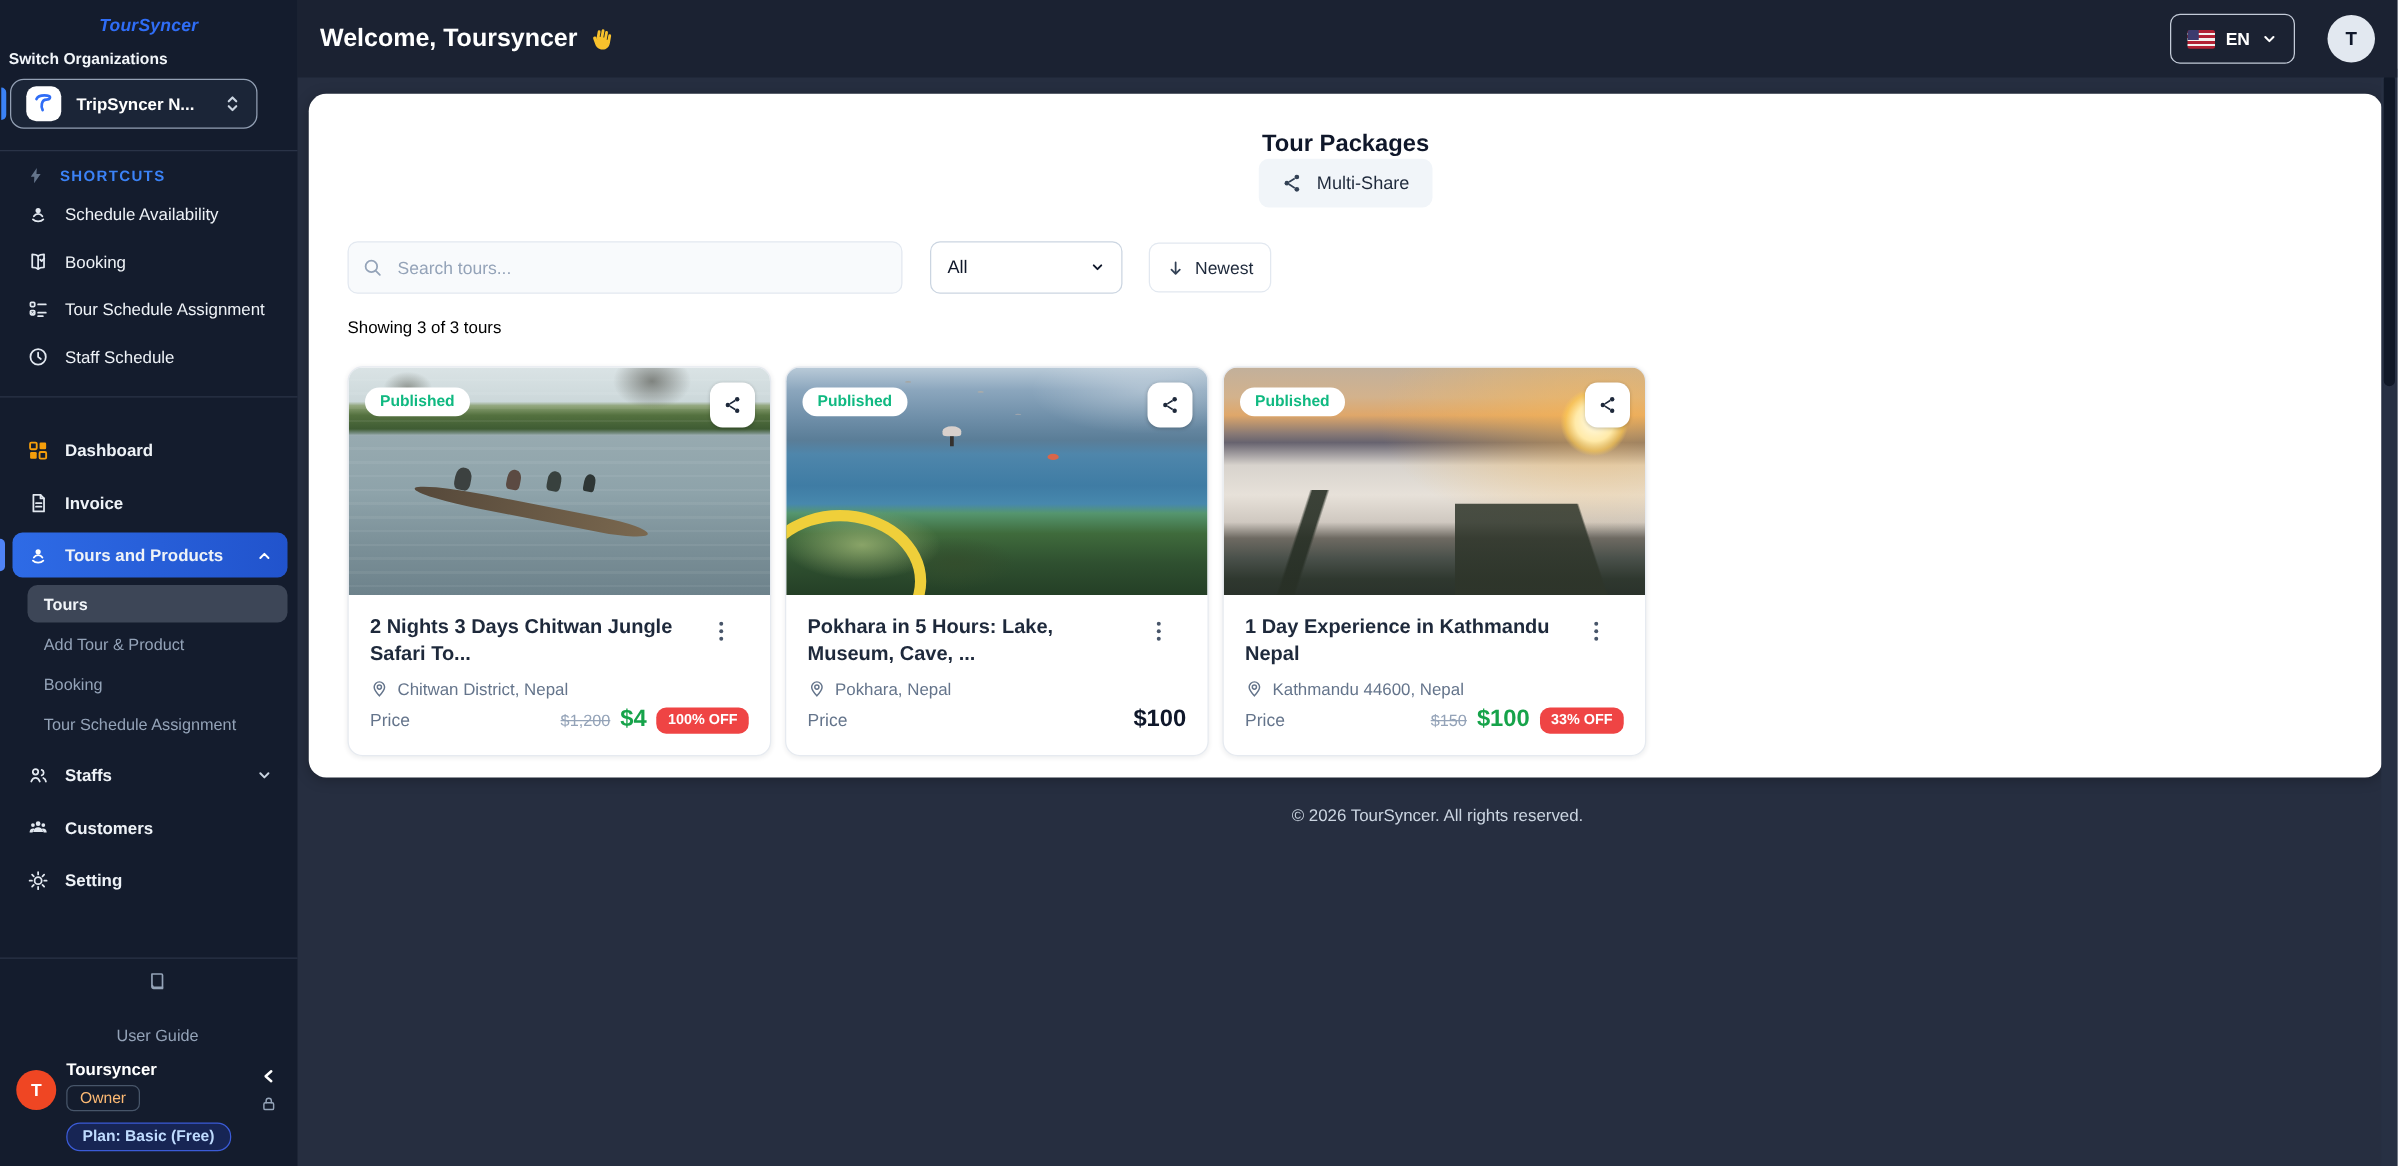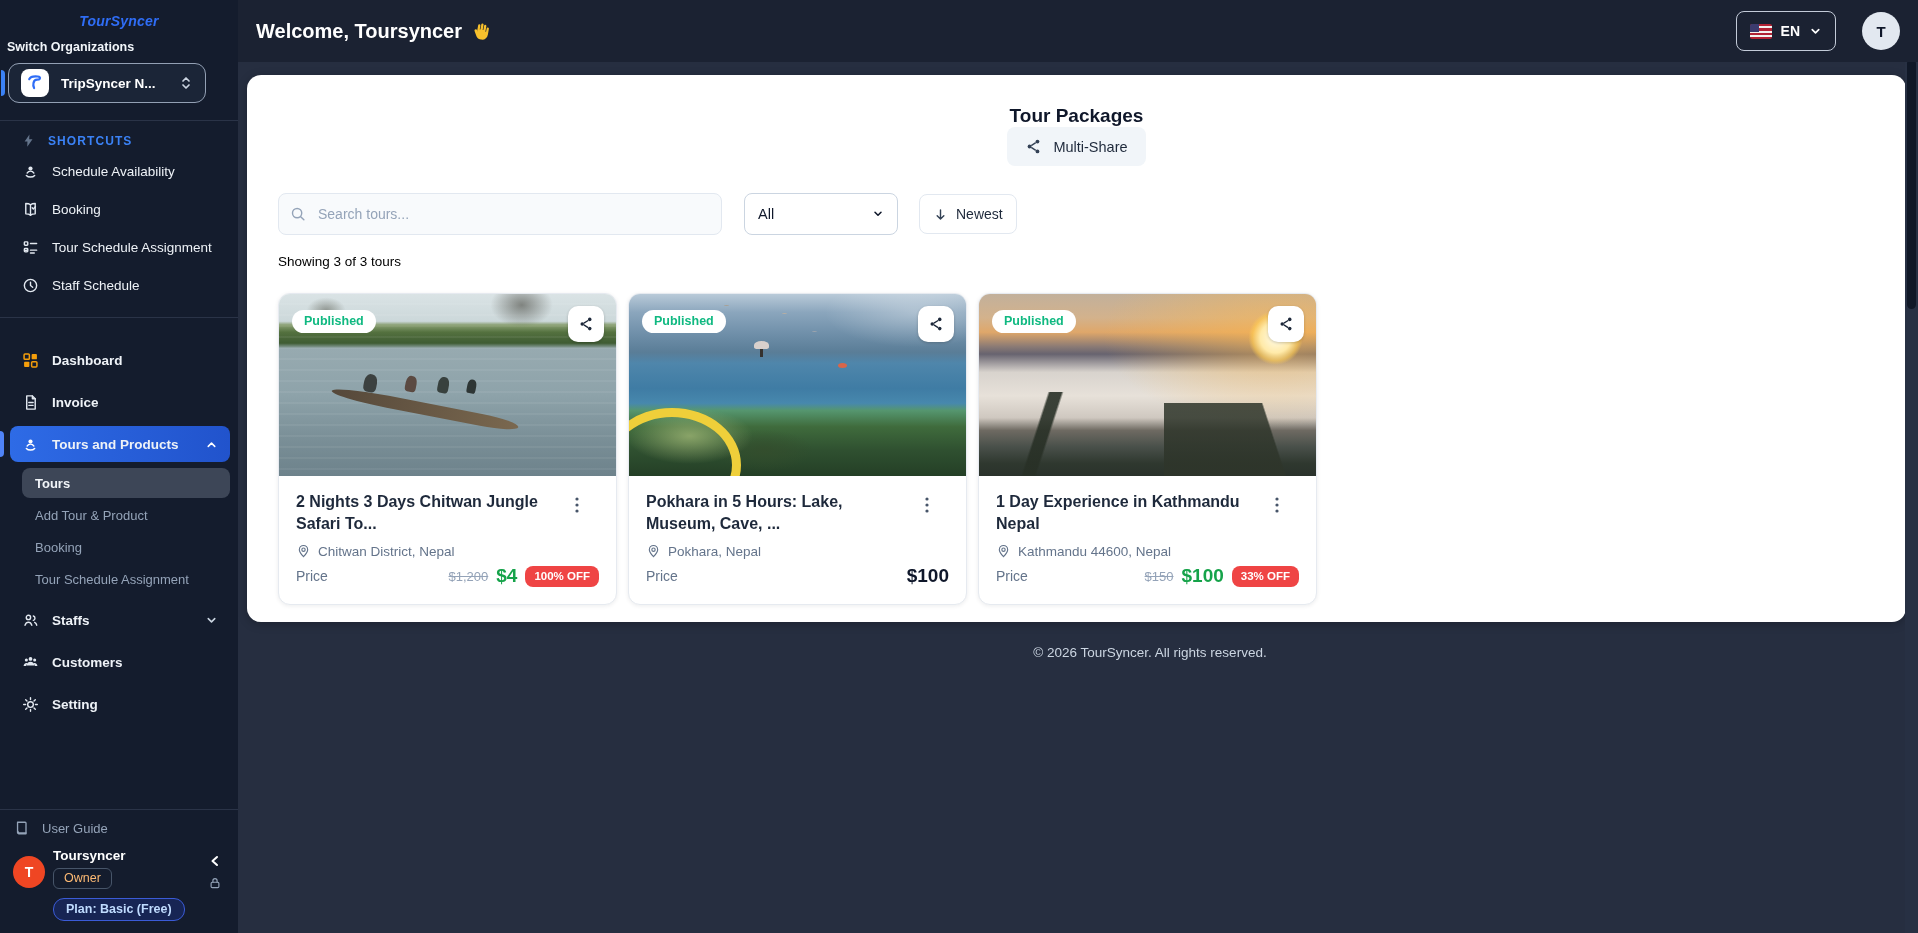--- a/index.html
+++ b/index.html
@@ -23,21 +23,21 @@
   .menu-list { list-style:none; margin-top:24px; }
   .menu-item { position:relative; height:36px; display:flex; align-items:center; gap:13px; padding-left:12px; margin:0 8px 6px 10px; font-size:13.5px; font-weight:600; color:#eef2f7; border-radius:8px; cursor:pointer; }
   .menu-item.active { background:linear-gradient(90deg,#2e6be6,#2153cc); }
   .menu-item.active::before { content:""; position:absolute; left:-10px; top:5px; width:4px; height:26px; background:#4f83f7; border-radius:0 4px 4px 0; }
   .chev-end { margin-left:auto; margin-right:12px; }
   .submenu { list-style:none; margin:2px 8px 8px 22px; }
   .submenu-item { height:30px; margin-bottom:2px; display:flex; align-items:center; padding-left:13px; font-size:13px; color:#94a3b8; border-radius:8px; cursor:pointer; }
   .submenu-item.active { background:#3d4657; color:#f1f5f9; font-weight:600; }
   .sidebar-bottom { position:absolute; bottom:0; left:0; right:0; padding-bottom:12px; }
   .sb-divider { height:1px; background:#2a3347; }
-  .guide-row { display:flex; align-items:center; gap:12px; padding:10px 0 6px 14px; color:#94a3b8; font-size:13px; font-weight:500; cursor:pointer; }
+  .guide-row { display:flex; align-items:center; gap:28px; padding:10px 0 6px 14px; color:#94a3b8; font-size:13px; font-weight:500; cursor:pointer;flex-direction:column; }
   .user-block { position:relative; display:flex; gap:8px; padding:6px 0 0 13px; }
   .u-avatar { width:32px; height:32px; border-radius:50%; background:#ef4623; color:#fff; font-size:14px; font-weight:bold; display:flex; align-items:center; justify-content:center; margin-top:8px; }
   .u-name { font-size:13.5px; font-weight:bold; color:#fff; }
   .u-owner { display:inline-block; margin-top:5px; padding:2px 10px 3px; border:1.5px solid #475569; border-radius:6px; font-size:12.5px; color:#fdba74; }
   .u-plan { display:inline-block; margin-top:9px; padding:3px 12px 4px; background:#172554; border:1px solid #3b5bd7; border-radius:11px; font-size:12.5px; font-weight:600; color:#bfdbfe; cursor:pointer; }
   .collapse-btn { position:absolute; right:16px; top:12px; cursor:pointer; }
   .lock-ic { position:absolute; right:16px; top:34px; }
 
   
   .topbar { position:absolute; left:238px; top:0; width:1680px; height:62px; background:#1b2232; display:flex; align-items:center; padding:0 18px; z-index:4; }

